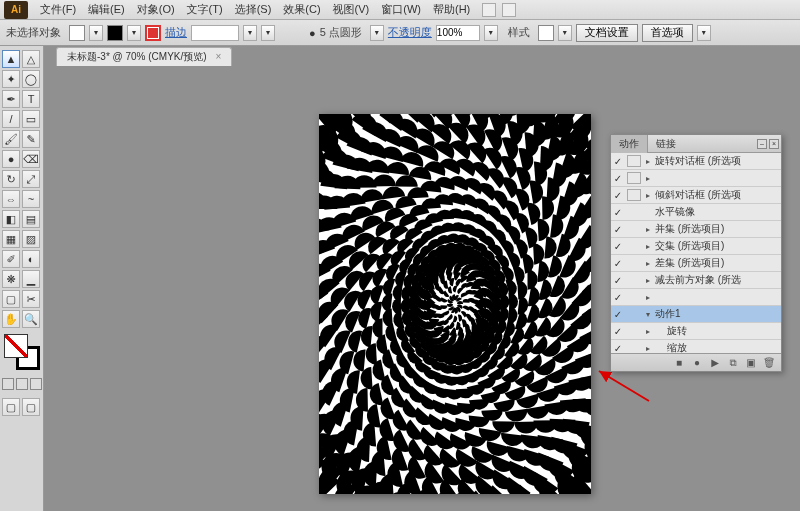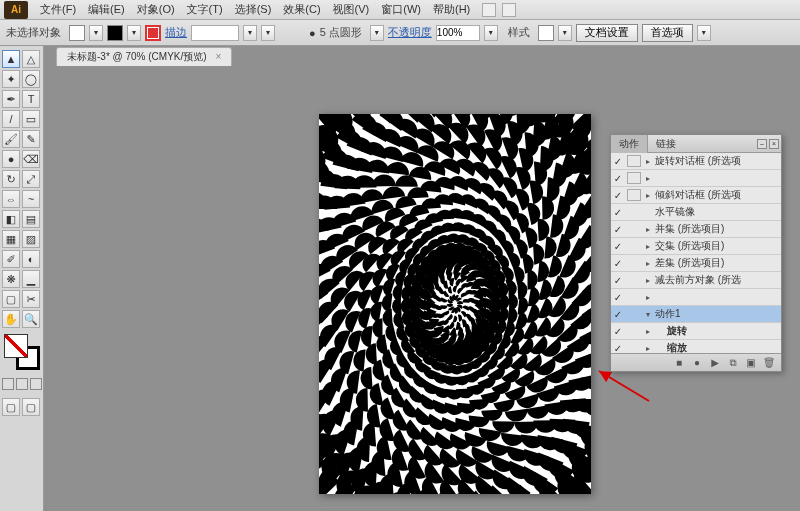--- a/index.html
+++ b/index.html
@@ -45,21 +45,21 @@
   .ap-header .aptab.active { background: #bcbcbc; border-right:1px solid #999; }
   .ap-header .wbtns { margin-left:auto; display:flex; gap:2px; padding-right:2px; }
   .ap-header .wbtns div { width:10px; height:10px; border:1px solid #888; background:#ddd; font-size:7px; display:flex;align-items:center;justify-content:center; }
   .ap-list { background: #e8e8e8; max-height: 200px; overflow: hidden; }
   .ap-row { display:flex; align-items:center; height: 17px; border-bottom: 1px solid #ccc; font-size: 10px; cursor:pointer; }
   .ap-row.sel { background: #a8c7e8; }
   .ap-row .chk { width: 14px; text-align:center; color:#333; }
   .ap-row .box { width: 14px; height: 12px; border:1px solid #aaa; margin: 0 2px; }
   .ap-row .tri { width: 10px; text-align:center; font-size:8px; color:#555; }
   .ap-row .lbl { flex:1; white-space:nowrap; overflow:hidden; text-overflow:ellipsis; padding-left:2px; }
-  .ap-row.sub .lbl { padding-left: 14px; font-weight: bold; }
+  .ap-row.sub .lbl { padding-left: 14px; }
   .ap-footer { height: 18px; background: linear-gradient(#dadada,#c8c8c8); display:flex; align-items:center; justify-content:flex-end; gap:6px; padding: 0 6px; border-top:1px solid #999; }
   .ap-footer .fb { width:12px; height:12px; color:#555; font-size:10px; display:flex; align-items:center; justify-content:center; cursor:pointer; }
 </style>
 </head>
 <body>
 
 <div class="app">
   <div class="menubar">
     <div class="logo">Ai</div>
     <div class="mi">文件(F)</div>

